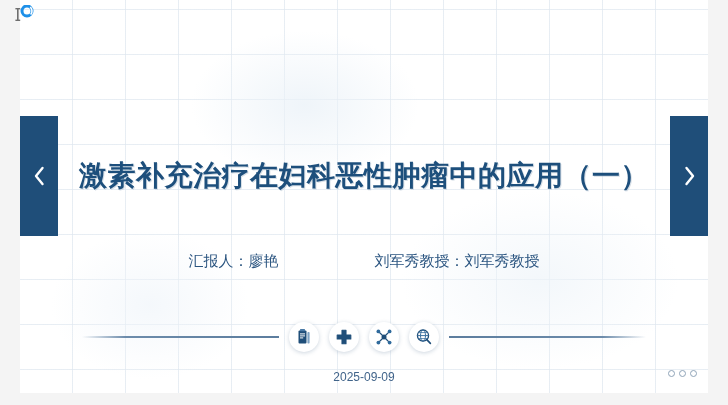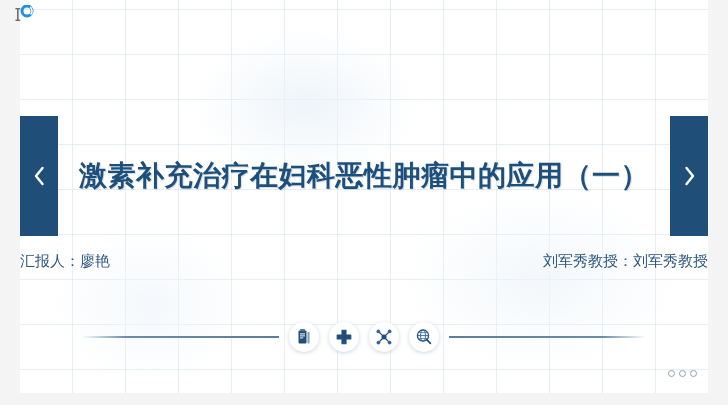--- a/index.html
+++ b/index.html
@@ -84,21 +84,21 @@
     text-shadow: 1px 1px 0 rgba(180,195,210,0.55);
   }
 
   
   .byline {
     position: absolute;
     left: 0;
     top: 252px;
     width: 688px;
     display: flex;
-    justify-content: space-between;
+    justify-content: center;
     gap: 96px;
     font-size: 15px;
     color: #2b5580;
   }
   .byline span { white-space: nowrap; }
 
   
   .icon-strip {
     position: absolute;
     left: 0;
@@ -262,20 +262,21 @@
             <line x1="3.3" y1="10.6" x2="12.7" y2="10.6" stroke="#3a6f9e" stroke-width="0.8"></line>
             <line x1="11.8" y1="11.6" x2="15.4" y2="15.4" stroke="#1f4e79" stroke-width="1.6" stroke-linecap="round"></line>
           </svg>
         </div>
 
       </div>
 
       <div class="rule rule-right"></div>
     </div>
 
+    <div class="slide-date">2025-09-09</div>
 
   </div>
 
   <div class="nav-arrow nav-prev">
     <svg width="15" height="24" viewBox="0 0 15 24">
       <polyline points="10.5,4 4,12 10.5,20" fill="none" stroke="#ffffff" stroke-width="2.4" stroke-linecap="round" stroke-linejoin="round"></polyline>
     </svg>
   </div>
 
   <div class="nav-arrow nav-next">

